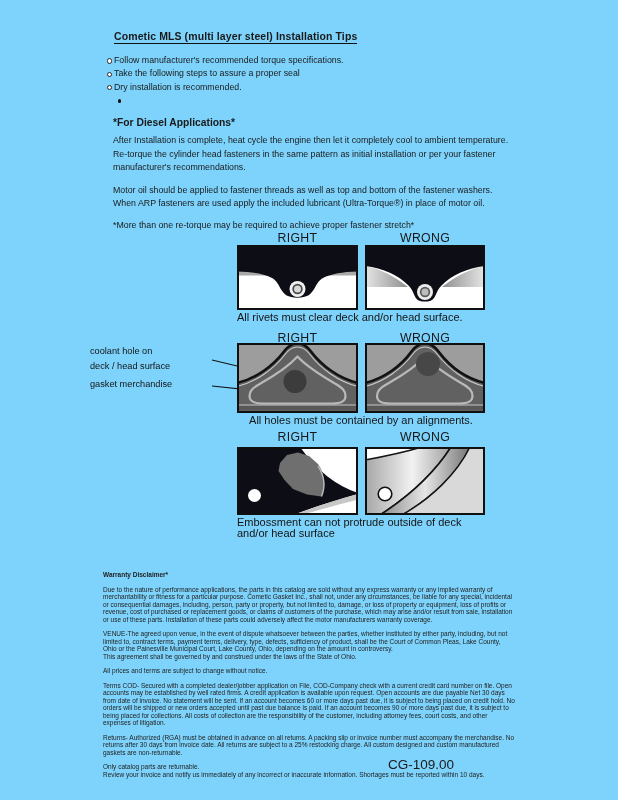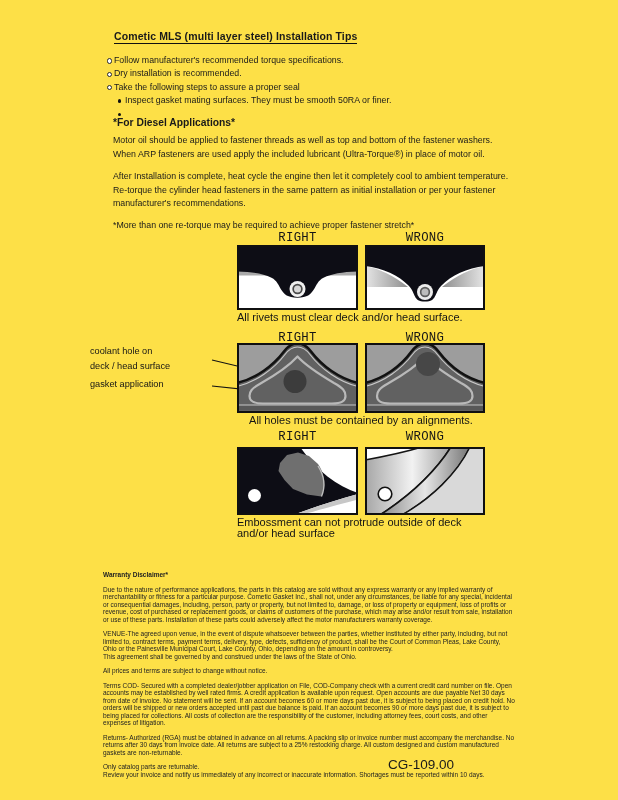--- a/index.html
+++ b/index.html
@@ -1,17 +1,17 @@
 <!DOCTYPE html>
 <html><head>
 <meta charset="utf-8">
 <style>
   html,body{margin:0;padding:0;background:#ffffff;}
   .page{
-    position:relative;width:618px;height:800px;background:#fde047;overflow:hidden;
+    position:relative;width:618px;height:800px;background:#7dd3fc;overflow:hidden;
     font-family:"Liberation Sans","DejaVu Sans",sans-serif;color:#1a1a1a;
   }
   .abs{position:absolute;}
   
   .title-block{left:107px;top:26px;width:420px;}
   .doc-title{
     display:inline-block;margin-left:7px;font-size:10.5px;font-weight:bold;
     border-bottom:1.4px solid #111;padding-bottom:1px;letter-spacing:.1px;
   }
   .bullets{margin-top:10px;font-size:8.8px;line-height:13.4px;}
@@ -23,21 +23,21 @@
     border:1px solid #2a2a2a;background:#fff;
   }
   .marker .dot{
     position:absolute;left:0;top:5px;width:3.4px;height:3.4px;border-radius:50%;background:#111;
   }
   
   .diesel{left:113px;top:116px;width:397px;font-size:8.8px;line-height:13.4px;}
   .diesel h2{margin:0 0 5px 0;font-size:10.3px;font-weight:bold;}
   .diesel p{margin:0 0 9px 0;}
   
-  .dlabel{font-size:12.3px;letter-spacing:.3px;text-align:center;color:#161616;font-family:Liberation Mono, monospace;}
+  .dlabel{font-size:12.3px;letter-spacing:.3px;text-align:center;color:#161616;}
   .caption{font-size:11px;color:#141414;white-space:pre-line;line-height:11px;}
   .side-label{font-size:9.2px;text-align:left;white-space:pre-line;line-height:15px;color:#141414;}
   .dbox{line-height:0;}
   
   .legal{left:103px;top:571px;width:412px;font-size:6.5px;line-height:7.5px;color:#222;}
   .legal .lh{font-weight:bold;margin:0 0 7px 0;}
   .legal p{margin:0 0 7px 0;white-space:pre-line;}
   
   .page-code{left:388px;top:757px;font-size:13.5px;color:#1a1a1a;}
 </style>
@@ -52,46 +52,40 @@
       <div class="b-row">
         <span class="marker">
             <span class="ring"></span>
           </span>
         <span>Follow manufacturer's recommended torque specifications.</span>
       </div>
       <div class="b-row">
         <span class="marker">
             <span class="ring"></span>
           </span>
+        <span>Take the following steps to assure a proper seal</span>
+      </div>
+      <div class="b-row">
+        <span class="marker">
+            <span class="ring"></span>
+          </span>
         <span>Dry installation is recommended.</span>
-      </div>
-      <div class="b-row">
-        <span class="marker">
-            <span class="ring"></span>
-          </span>
-        <span>Take the following steps to assure a proper seal</span>
-      </div>
-      <div class="b-row sub">
-        <span class="marker">
-            <span class="dot"></span>
-          </span>
-        <span>Inspect gasket mating surfaces.  They must be smooth 50RA or finer.</span>
       </div>
       <div class="b-row sub">
         <span class="marker">
             <span class="dot"></span>
           </span>
       </div>
     </div>
   </div>
 
   <div class="abs diesel">
     <h2>*For Diesel Applications*</h2>
+    <p>After Installation is complete, heat cycle the engine then let it completely cool to ambient temperature. Re-torque the cylinder head fasteners in the same pattern as initial installation or per your fastener manufacturer's recommendations.</p>
     <p>Motor oil should be applied to fastener threads as well as top and bottom of the fastener washers. When ARP fasteners are used apply the included lubricant (Ultra-Torque®) in place of motor oil.</p>
-    <p>After Installation is complete, heat cycle the engine then let it completely cool to ambient temperature. Re-torque the cylinder head fasteners in the same pattern as initial installation or per your fastener manufacturer's recommendations.</p>
     <p>*More than one re-torque may be required to achieve proper fastener stretch*</p>
   </div>
 
   <div class="abs dlabel" style="left:237px;top:231px;width:121px;">RIGHT</div>
   <div class="abs dlabel" style="left:365px;top:231px;width:120px;">WRONG</div>
 
   <div class="abs dbox" style="left:237px;top:245px;">
     <svg width="121" height="65" viewBox="0 0 121 65">
       <rect width="121" height="65" fill="#ffffff"></rect>
       <path d="M2,25.2 C13,25.6 24,27.3 33.5,30.5 L2,30.5 Z" fill="#a9a9a9"></path>
@@ -127,21 +121,21 @@
     </svg>
   </div>
 
   <div class="abs caption" style="left:237px;top:312px;width:260px;">All rivets must clear deck and/or head surface.</div>
 
   <div class="abs dlabel" style="left:237px;top:331px;width:121px;">RIGHT</div>
   <div class="abs dlabel" style="left:365px;top:331px;width:120px;">WRONG</div>
 
   <div class="abs side-label" style="right:408px;top:344px;width:120px;">coolant hole on
 deck / head surface</div>
-  <div class="abs side-label" style="right:408px;top:377px;width:120px;">gasket application</div>
+  <div class="abs side-label" style="right:408px;top:377px;width:120px;">gasket merchandise</div>
 
   <div class="abs" style="left:208px;top:352px;">
     <svg width="90" height="45" viewBox="0 0 90 45">
       <line x1="4" y1="8" x2="84" y2="27" stroke="#111" stroke-width="1.1"></line>
       <line x1="4" y1="34" x2="52" y2="39" stroke="#111" stroke-width="1.1"></line>
     </svg>
   </div>
 
   <div class="abs dbox" style="left:237px;top:343px;">
     <svg width="121" height="70" viewBox="0 0 121 70">

